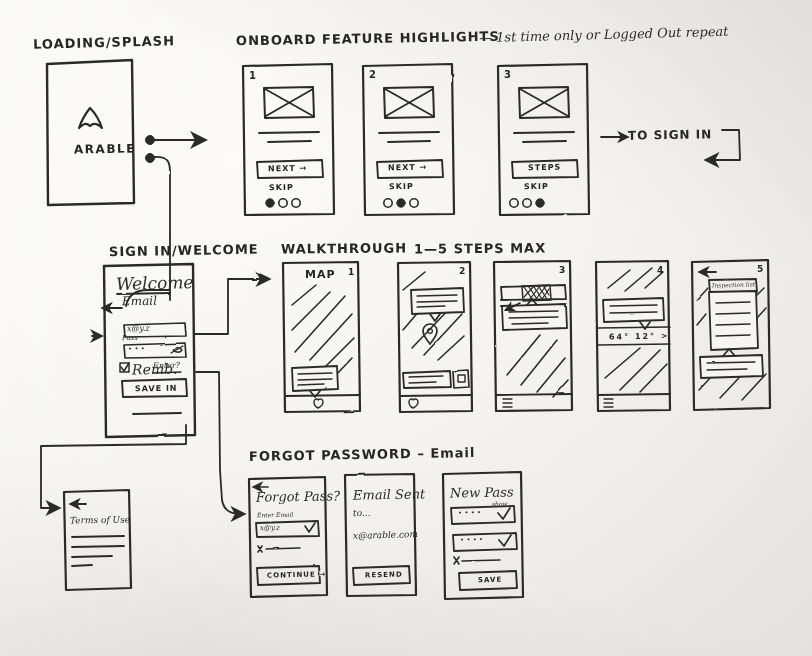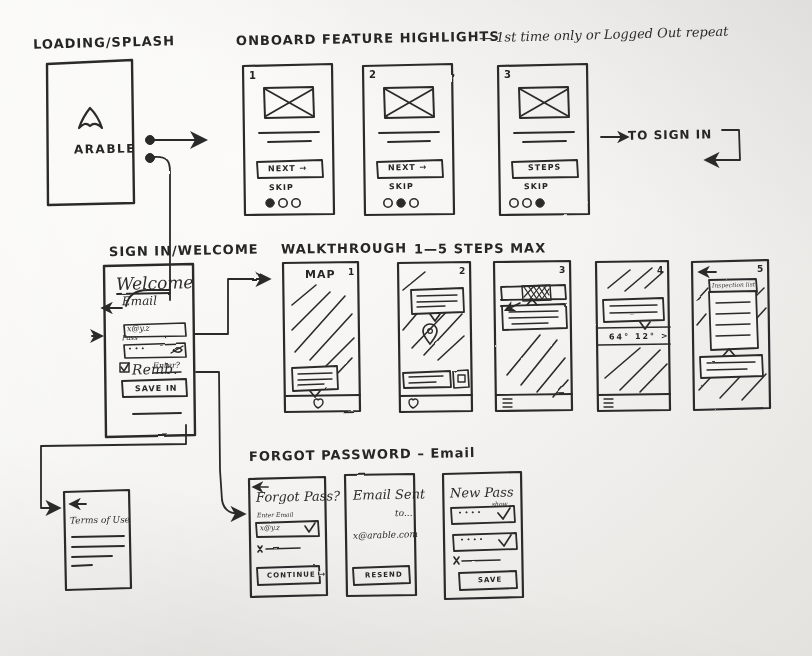--- a/index.html
+++ b/index.html
@@ -386,21 +386,21 @@
   <div class="caps" style="left:609px;top:332px;font-size:8px;letter-spacing:2px;transform:rotate(-1deg);">64°  12°  &gt;</div>
 
   <div class="hand" style="left:712px;top:281px;font-size:6px;transform:rotate(-1.5deg);color:#3a3a3a;">Inspection list</div>
 
   <div class="hand" style="left:256px;top:489px;font-size:13px;transform:rotate(-1deg);">Forgot Pass?</div>
   <div class="hand" style="left:257px;top:511px;font-size:6px;transform:rotate(-1deg);">Enter Email</div>
   <div class="hand" style="left:260px;top:524px;font-size:7px;transform:rotate(-1deg);">x@y.z</div>
   <div class="caps" style="left:267px;top:571px;font-size:7px;transform:rotate(-1.5deg);">CONTINUE →</div>
 
   <div class="hand" style="left:353px;top:487px;font-size:13px;transform:rotate(-1deg);">Email Sent</div>
-  <div class="hand" style="left:353px;top:508px;font-size:9px;transform:rotate(-1deg);margin-left:42px;">to...</div>
+  <div class="hand" style="left:353px;top:508px;font-size:9px;transform:rotate(-1deg);">to...</div>
   <div class="hand" style="left:353px;top:530px;font-size:9px;transform:rotate(-1.5deg);">x@arable.com</div>
   <div class="caps" style="left:365px;top:571px;font-size:7px;transform:rotate(-1.5deg);">RESEND</div>
 
   <div class="hand" style="left:450px;top:485px;font-size:13px;transform:rotate(-1deg);">New Pass</div>
   <div class="hand" style="left:492px;top:500px;font-size:6px;transform:rotate(-1deg);">show</div>
   <div class="hand" style="left:458px;top:509px;font-size:7px;transform:rotate(-1deg);">• • • •</div>
   <div class="hand" style="left:460px;top:536px;font-size:7px;transform:rotate(-1deg);">• • • •</div>
   <div class="caps" style="left:478px;top:576px;font-size:7px;transform:rotate(-1.5deg);">SAVE</div>
 
 </div>

